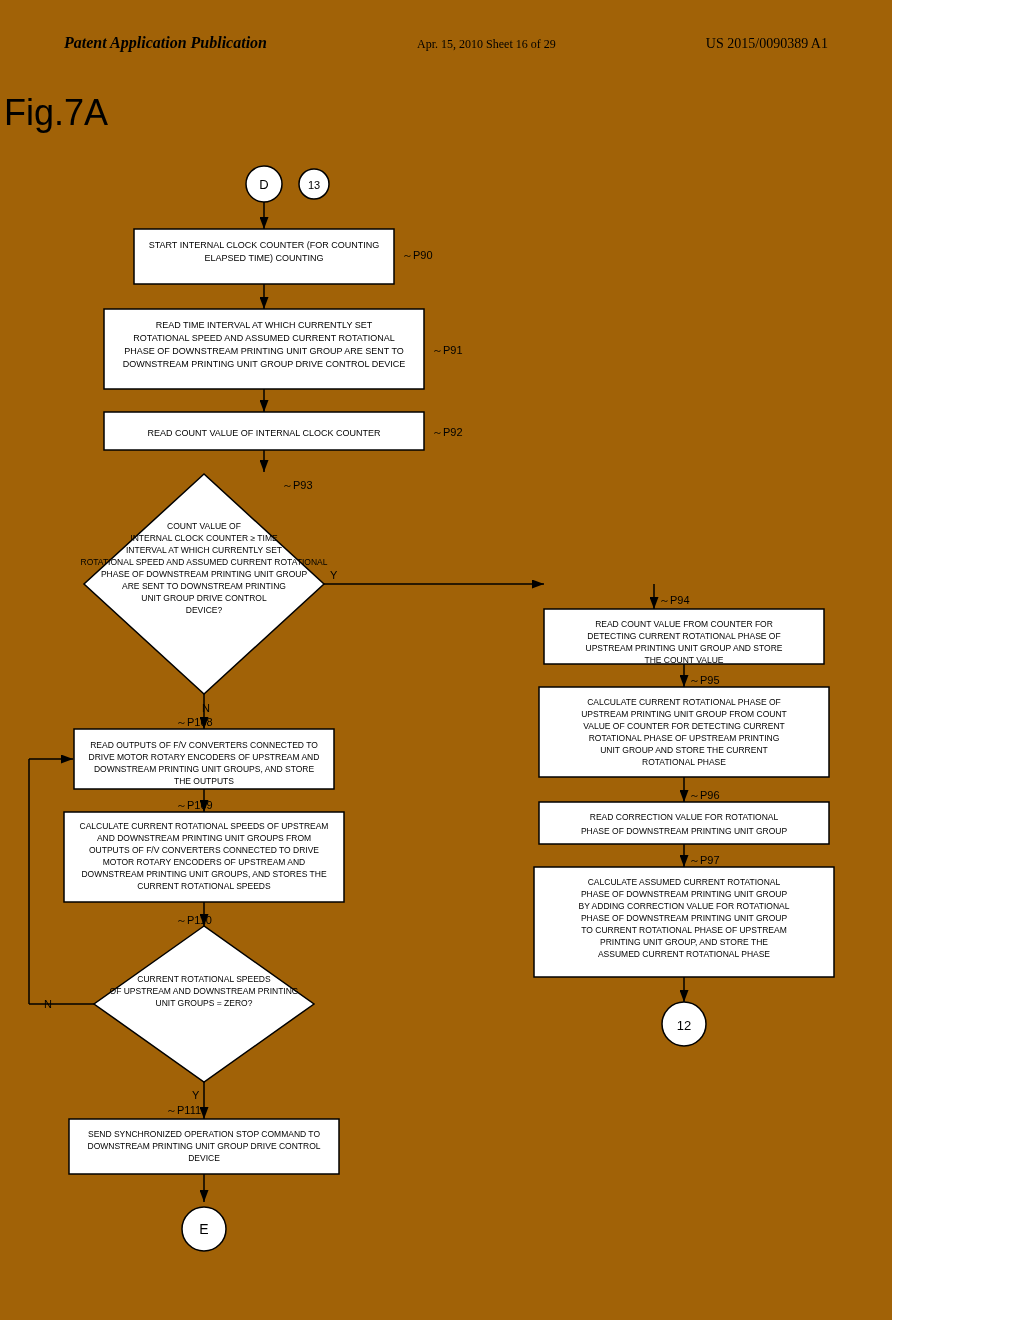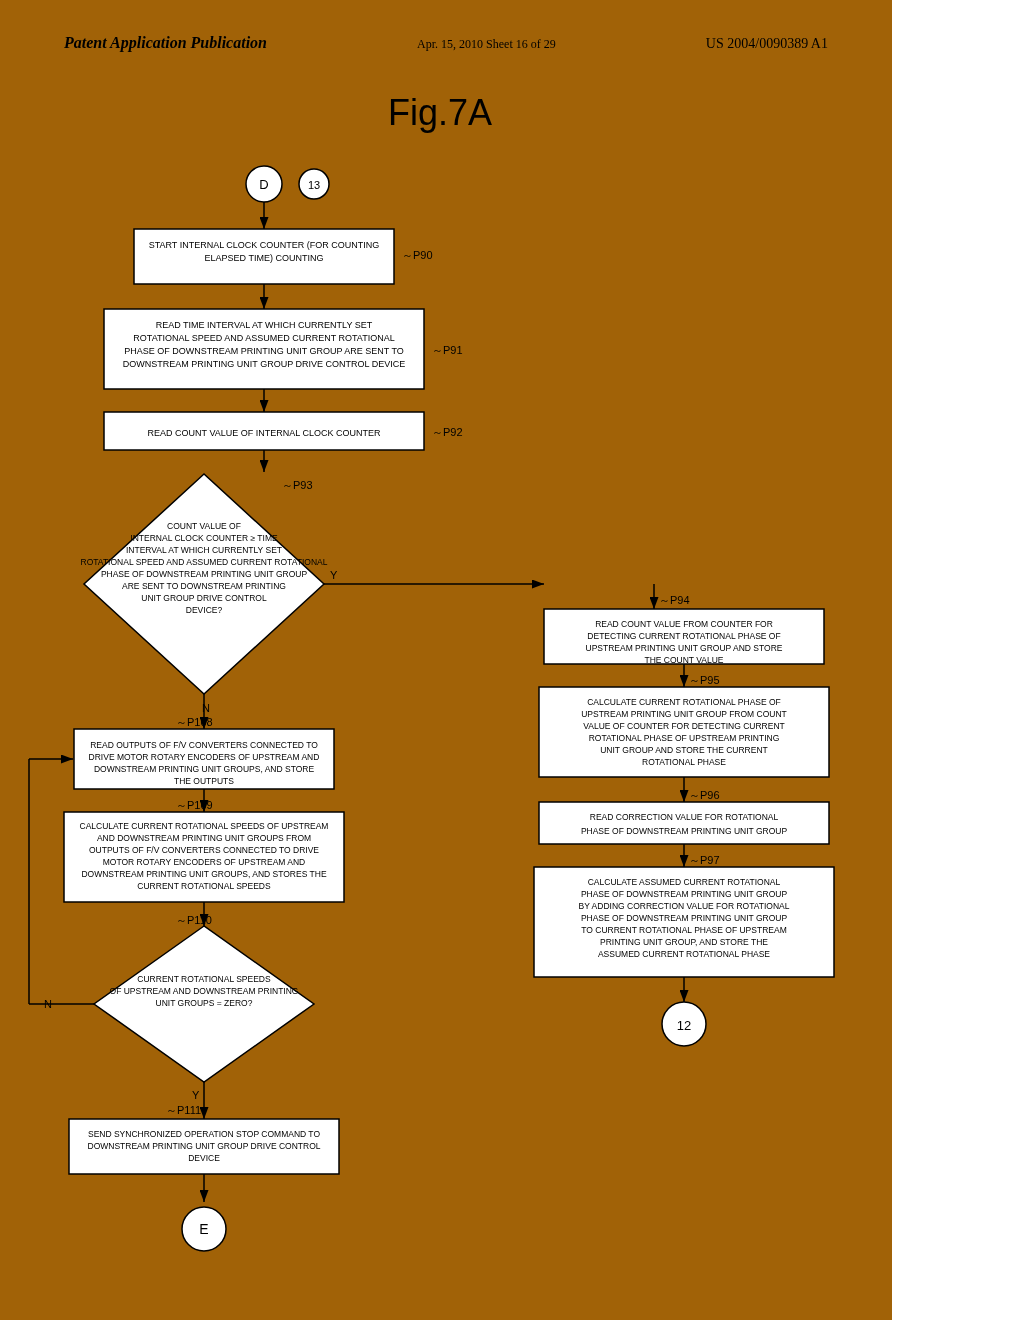--- a/index.html
+++ b/index.html
@@ -35,36 +35,36 @@
     }
     .header-center {
       font-size: 12px;
     }
     .header-right {
       font-size: 14px;
     }
 
     
     .fig-title {
-      text-align: center;
+      text-align: left;
       font-size: 36px;
       font-weight: normal;
       margin: 30px 12px 20px 0;
       font-family: Arial, sans-serif;
     }
   </style>
 </head>
 <body>
 
 <div class="page">
 
   <div class="header">
     <span class="header-left">Patent Application Publication</span>
     <span class="header-center">Apr. 15, 2010  Sheet 16 of 29</span>
-    <span class="header-right">US 2004/0090389 A1</span>
+    <span class="header-right">US 2015/0090389 A1</span>
   </div>
 
   <div class="fig-title">Fig.7A</div>
 
   <div style="width:900px; margin:0 auto; position:relative;">
     <svg width="900" height="1160" xmlns="http://www.w3.org/2000/svg" style="font-family: Arial, sans-serif; overflow: visible;">
 
       <defs>
         <marker id="arrowhead" markerWidth="8" markerHeight="6" refX="8" refY="3" orient="auto">
           <polygon points="0 0, 8 3, 0 6" fill="#000"></polygon>

